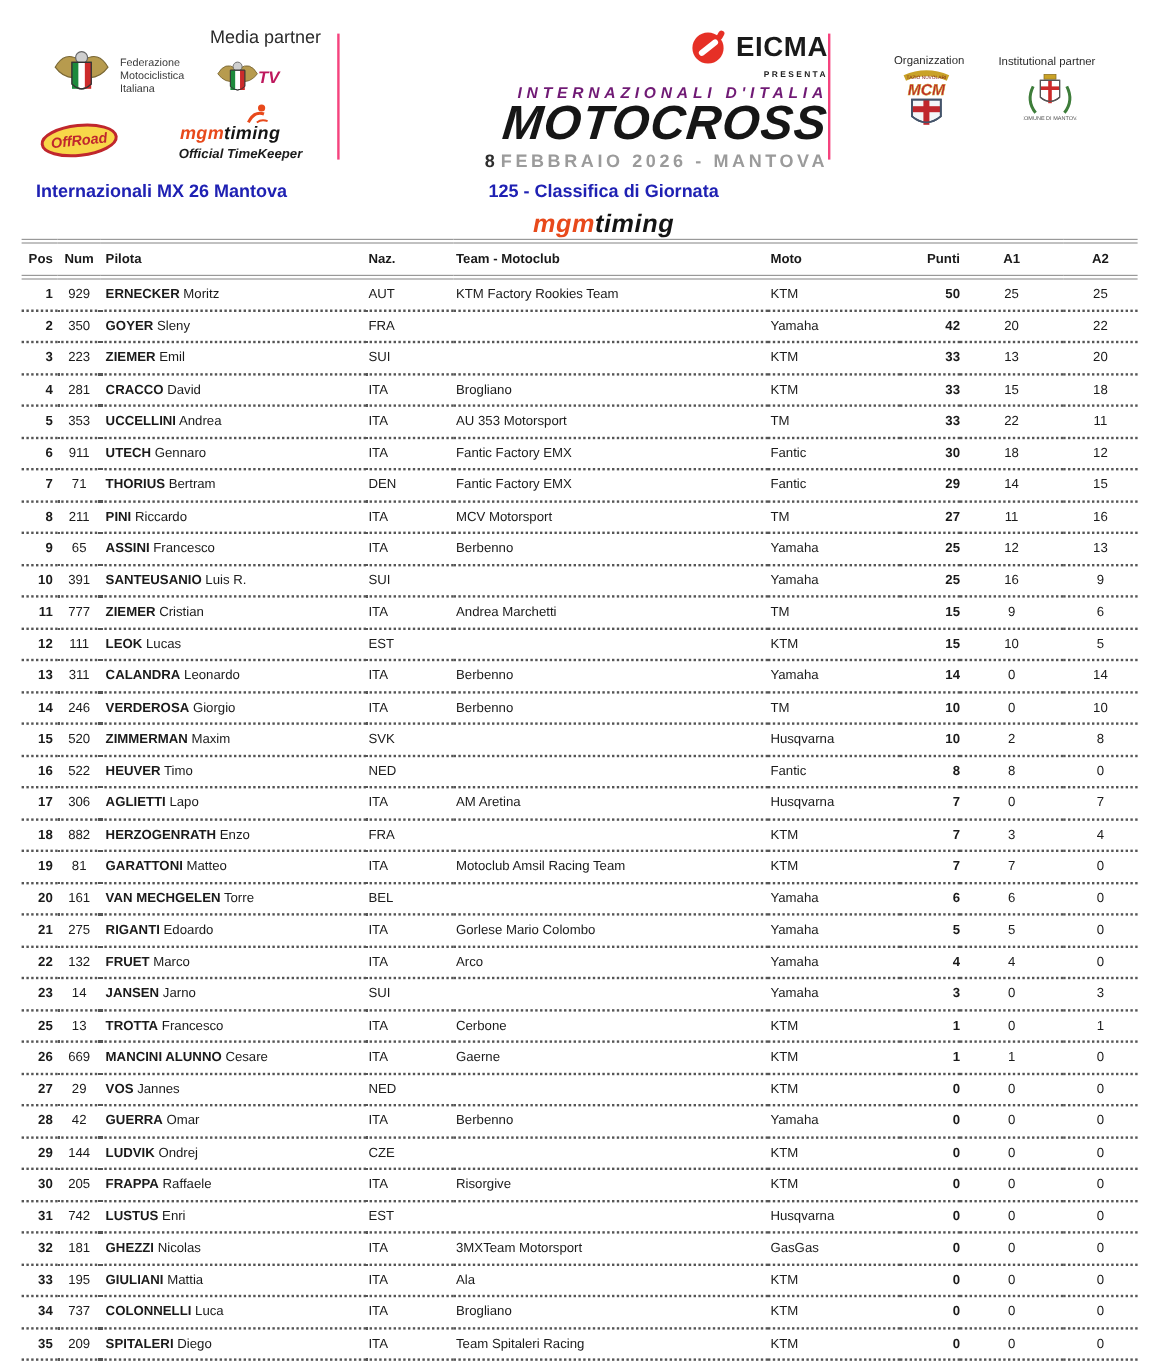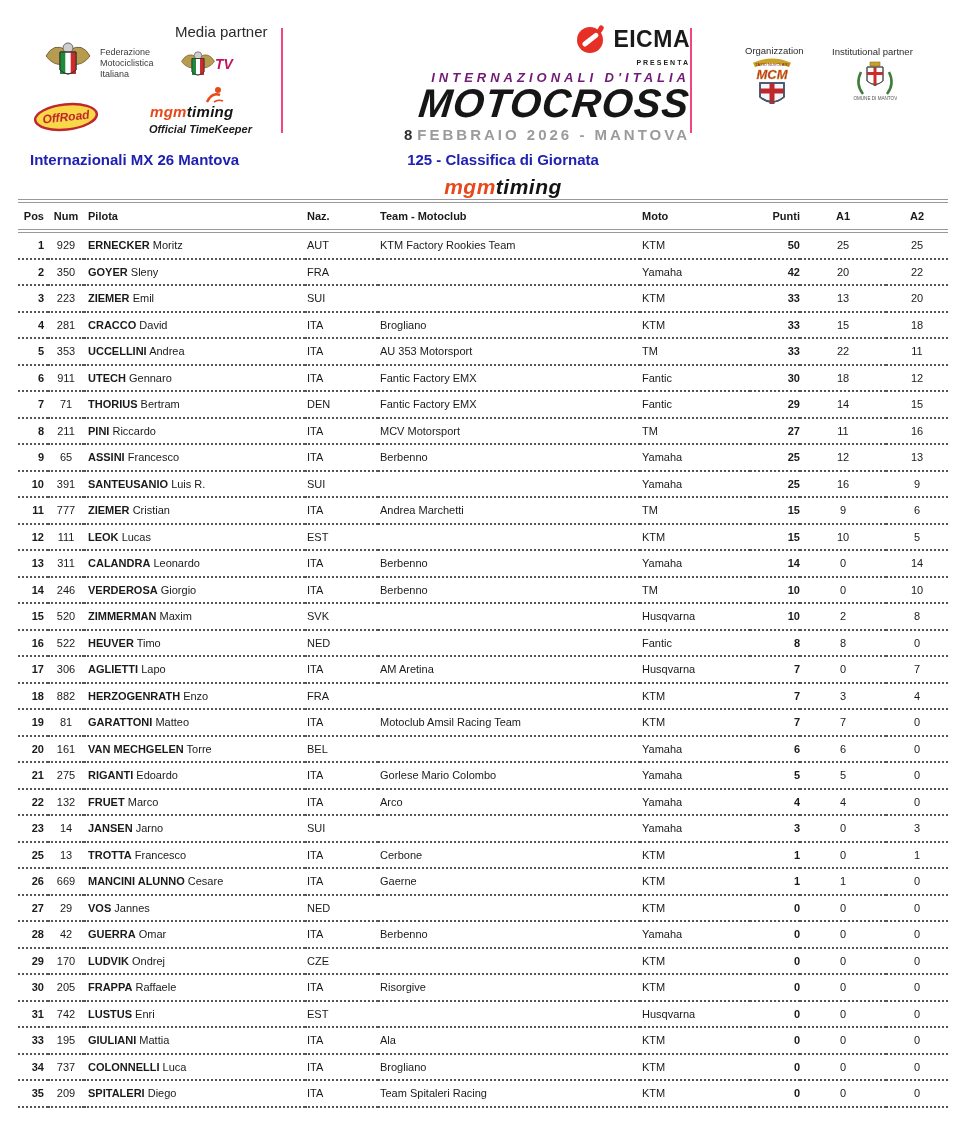--- a/index.html
+++ b/index.html
@@ -471,21 +471,21 @@
     <td class="c-pilota"><span class="surname">GUERRA</span> <span>Omar</span></td>
     <td class="c-naz">ITA</td>
     <td class="c-team">Berbenno</td>
     <td class="c-moto">Yamaha</td>
     <td class="c-punti">0</td>
     <td class="c-a1">0</td>
     <td class="c-a2">0</td>
   </tr>
           <tr>
     <td class="c-pos">29</td>
-    <td class="c-num">170</td>
+    <td class="c-num">144</td>
     <td class="c-pilota"><span class="surname">LUDVIK</span> <span>Ondrej</span></td>
     <td class="c-naz">CZE</td>
     <td class="c-team"></td>
     <td class="c-moto">KTM</td>
     <td class="c-punti">0</td>
     <td class="c-a1">0</td>
     <td class="c-a2">0</td>
   </tr>
           <tr>
     <td class="c-pos">30</td>
@@ -503,20 +503,31 @@
     <td class="c-num">742</td>
     <td class="c-pilota"><span class="surname">LUSTUS</span> <span>Enri</span></td>
     <td class="c-naz">EST</td>
     <td class="c-team"></td>
     <td class="c-moto">Husqvarna</td>
     <td class="c-punti">0</td>
     <td class="c-a1">0</td>
     <td class="c-a2">0</td>
   </tr>
           <tr>
+    <td class="c-pos">32</td>
+    <td class="c-num">181</td>
+    <td class="c-pilota"><span class="surname">GHEZZI</span> <span>Nicolas</span></td>
+    <td class="c-naz">ITA</td>
+    <td class="c-team">3MXTeam Motorsport</td>
+    <td class="c-moto">GasGas</td>
+    <td class="c-punti">0</td>
+    <td class="c-a1">0</td>
+    <td class="c-a2">0</td>
+  </tr>
+          <tr>
     <td class="c-pos">33</td>
     <td class="c-num">195</td>
     <td class="c-pilota"><span class="surname">GIULIANI</span> <span>Mattia</span></td>
     <td class="c-naz">ITA</td>
     <td class="c-team">Ala</td>
     <td class="c-moto">KTM</td>
     <td class="c-punti">0</td>
     <td class="c-a1">0</td>
     <td class="c-a2">0</td>
   </tr>

